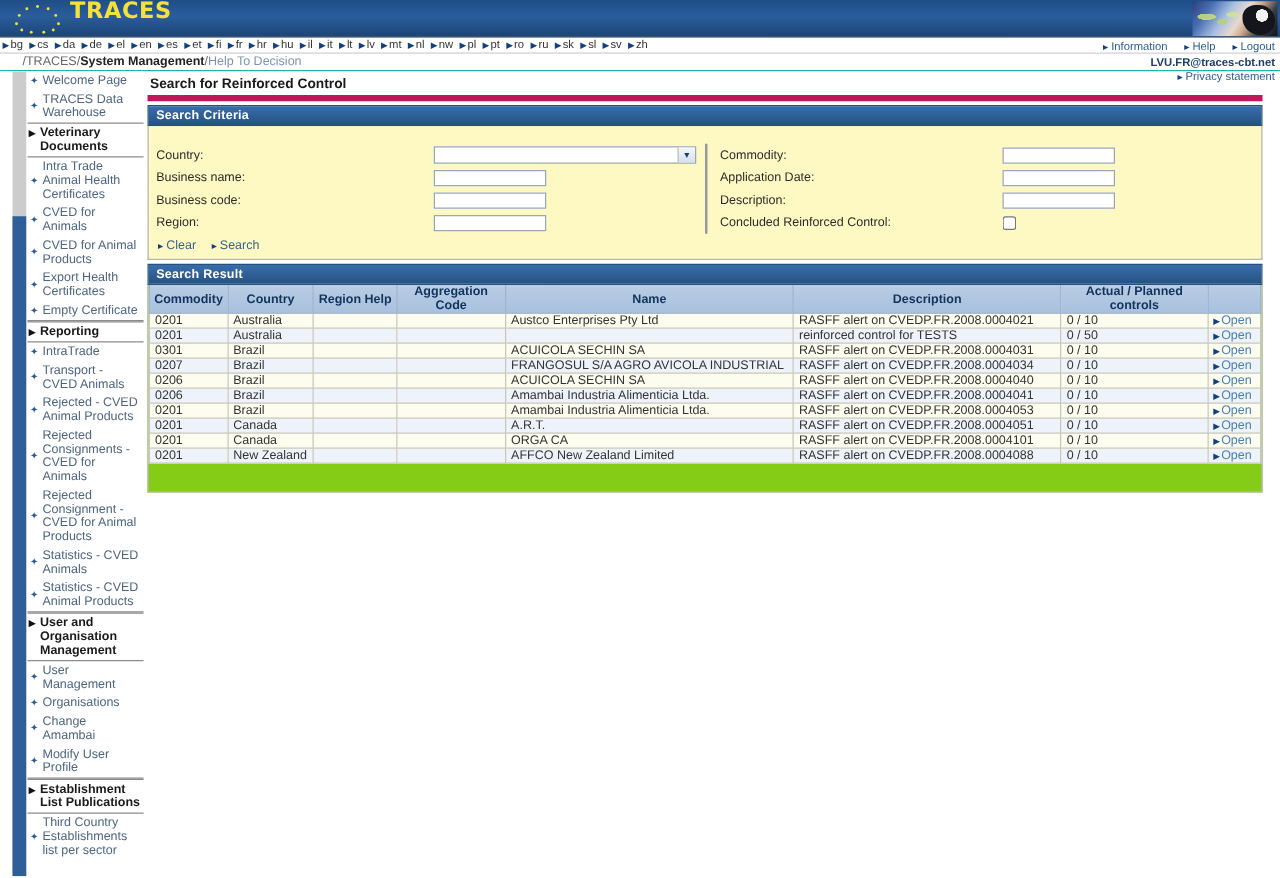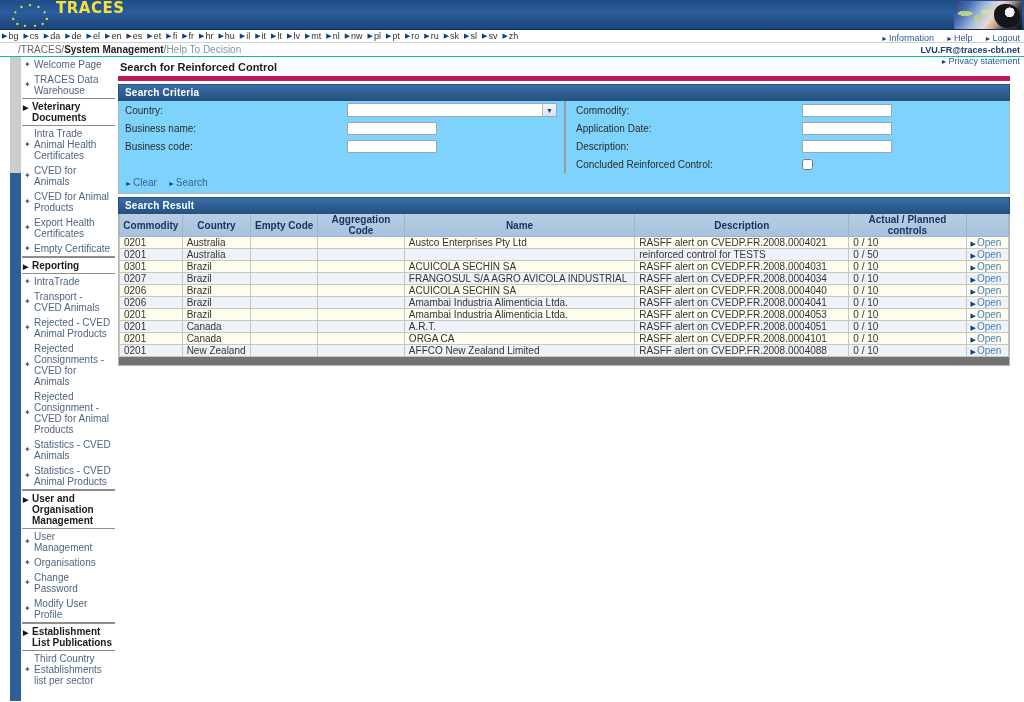--- a/index.html
+++ b/index.html
@@ -23,21 +23,21 @@
   }
   .banner-stars {
     position: absolute; left: 9px; top: 2px;
     width: 42px; height: 26px;
   }
   .banner-title {
     position: absolute; left: 56px; top: 1px;
   }
   .banner-title .t1 {
     display: block;
-    font-size: 15px; font-weight: bold;
+    font-size: 18px; font-weight: bold;
     color: #f5e03c; letter-spacing: 0.5px;
     line-height: 15px;
     font-family: "DejaVu Sans", sans-serif;
   }
   .banner-title .t2 {
     display: block;
     font-size: 11px; font-weight: bold;
     color: #ffffff; line-height: 13px;
     font-family: "DejaVu Sans", sans-serif;
     margin-top: 38px;
@@ -207,24 +207,24 @@
   .panel-head {
     background: linear-gradient(to bottom, #3a6ea8 0%, #2f5f97 50%, #26527f 100%);
     color: #ffffff;
     font-size: 10px;
     font-weight: bold;
     padding: 2px 0 2px 6px;
     border: 1px solid #22527f;
     letter-spacing: .2px;
   }
   .panel-body {
-    background: #7dd3fc;
+    background: #fef9c3;
     border: 1px solid #b5b5b5;
     border-top: none;
-    padding: 0 0 5px 0;
+    padding: 14px 0 5px 0;
   }
   .crit-grid {
     display: flex;
   }
   .crit-col {
     flex: 1 1 50%;
     padding: 0 4px 0 6px;
   }
   .crit-col.right { border-left: 2px solid #9a9a9a; padding-left: 10px; }
   .crit-row {
@@ -309,22 +309,22 @@
     white-space: nowrap;
     overflow: hidden;
   }
   table.results tr.odd td { background: #fdfdef; }
   table.results tr.even td { background: #eef3fb; }
   td.open-cell { text-align: left; padding-left: 3px; }
   td.open-cell a { color: #4a7fb5; text-decoration: none; font-size: 10px; }
   .results-wrap {
     border: 1px solid #b5b5b5;
     border-top: none;
-    background: #737373;
-    padding: 0 0 8px 0;
+    background: #84cc16;
+    padding: 0 0 22px 0;
   }
   .results-inner { background: #fff; }
 </style>
 </head>
 <body>
 
 <div class="banner">
   <svg class="banner-stars" viewBox="0 0 42 26">
     <g fill="#f5e03c">
       <circle cx="21" cy="3.2" r="1.15"></circle>
@@ -412,21 +412,21 @@
         <div class="sb-item"><span class="bullet">✦</span><span>Transport - CVED Animals</span></div>
         <div class="sb-item"><span class="bullet">✦</span><span>Rejected - CVED Animal Products</span></div>
         <div class="sb-item"><span class="bullet">✦</span><span>Rejected Consignments - CVED for Animals</span></div>
         <div class="sb-item"><span class="bullet">✦</span><span>Rejected Consignment - CVED for Animal Products</span></div>
         <div class="sb-item"><span class="bullet">✦</span><span>Statistics - CVED Animals</span></div>
         <div class="sb-item"><span class="bullet">✦</span><span>Statistics - CVED Animal Products</span></div>
         <div class="sb-sep"></div>
         <div class="sb-group-head"><span class="caret">▶</span><span>User and Organisation Management</span></div>
         <div class="sb-item"><span class="bullet">✦</span><span>User Management</span></div>
         <div class="sb-item"><span class="bullet">✦</span><span>Organisations</span></div>
-        <div class="sb-item"><span class="bullet">✦</span><span>Change Password</span></div>
+        <div class="sb-item"><span class="bullet">✦</span><span>Change Amambai</span></div>
         <div class="sb-item"><span class="bullet">✦</span><span>Modify User Profile</span></div>
         <div class="sb-sep"></div>
         <div class="sb-group-head"><span class="caret">▶</span><span>Establishment List Publications</span></div>
         <div class="sb-item"><span class="bullet">✦</span><span>Third Country Establishments list per sector</span></div>
         <div class="sb-item"></div>
       </div>
   <div class="sb-strip-active" style="top: 116px; height: 528px;"></div>
     </div>
 
   <div class="content">
@@ -444,20 +444,24 @@
                   <span class="sel-text"></span>
                   <span class="sel-btn">▼</span>
                 </div>
               </div>
               <div class="crit-row">
                 <div class="crit-label">Business name:</div>
                 <input type="text" class="txt" style="">
               </div>
               <div class="crit-row">
                 <div class="crit-label">Business code:</div>
+                <input type="text" class="txt" style="">
+              </div>
+              <div class="crit-row">
+                <div class="crit-label">Region:</div>
                 <input type="text" class="txt" style="">
               </div>
             </div>
           <div class="crit-col right" id="crit-right">
               <div class="crit-row">
                 <div class="crit-label">Commodity:</div>
                 <input type="text" class="txt" style="">
               </div>
               <div class="crit-row">
                 <div class="crit-label">Application Date:</div>
@@ -492,21 +496,21 @@
               <col style="width:86px">
               <col style="width:228px">
               <col style="width:212px">
               <col style="width:116px">
               <col style="width:42px">
             </colgroup>
             <thead>
                 <tr id="results-head">
                   <th>Commodity</th>
                   <th>Country</th>
-                  <th>Empty Code</th>
+                  <th>Region Help</th>
                   <th>Aggregation Code</th>
                   <th>Name</th>
                   <th>Description</th>
                   <th>Actual / Planned controls</th>
                   <th></th>
                 </tr>
               </thead>
             <tbody id="results-body">
                 <tr class="odd">
                   <td>0201</td>

